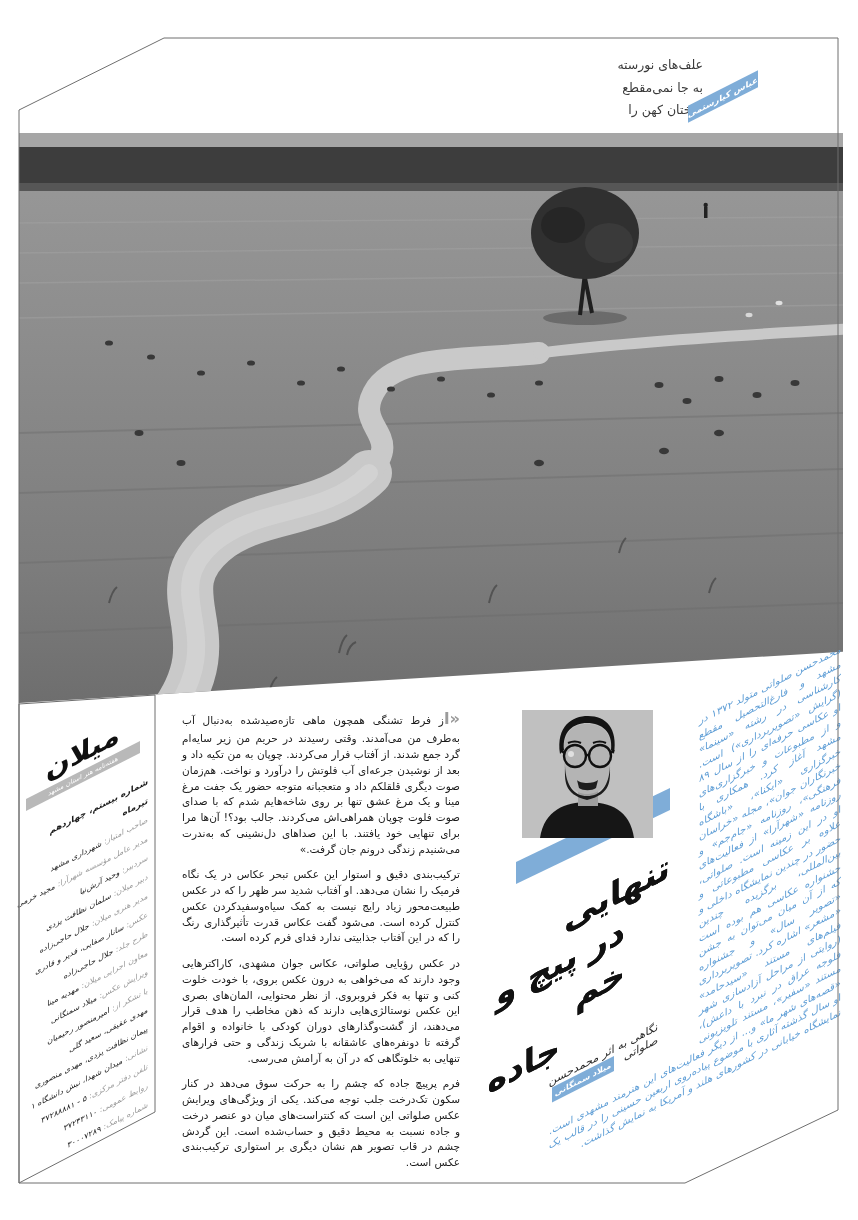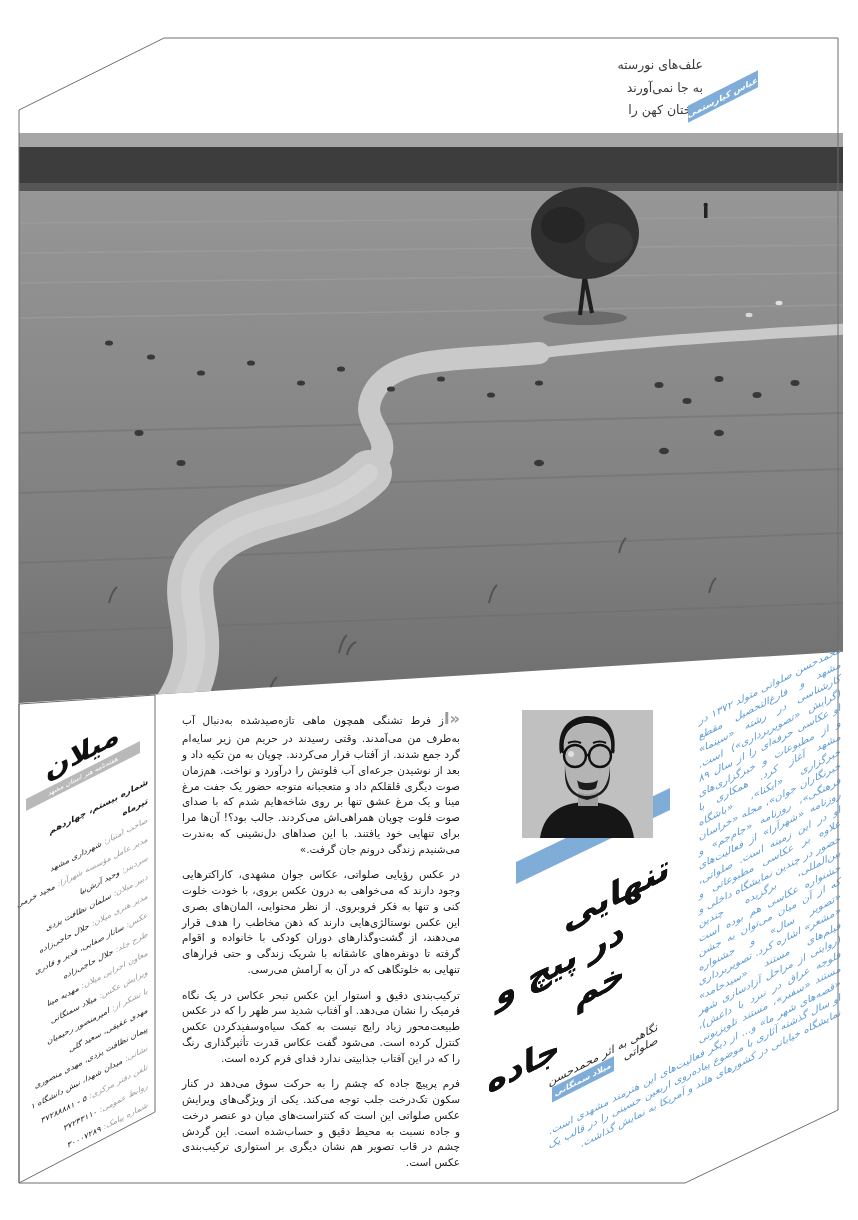--- a/index.html
+++ b/index.html
@@ -144,21 +144,21 @@
         <path d="M 320,520 q 3,-14 8,-18 M 328,522 q 2,-10 9,-13"></path>
         <path d="M 470,470 q 3,-14 8,-18"></path>
         <path d="M 90,470 q 3,-12 8,-16 M 250,560 q 3,-12 8,-16"></path>
         <path d="M 600,420 q 3,-12 7,-15 M 690,460 q 3,-12 7,-15"></path>
       </g>
     </svg>
   </div>
 
   <div class="abs poem">
     <div>علف‌های نورسته</div>
-    <div>به جا نمی‌آورند</div>
+    <div>به جا نمی‌مقطع</div>
     <div>درختان کهن را</div>
   </div>
   <div class="abs ribbon" style="background:#7fadd8">
     <span>عباس کیارستمی</span>
   </div>
 
   <div class="abs m-logo">
     <div class="logo-word">میلان</div>
     <div class="tagline">هفته‌نامه هنر استان مشهد</div>
   </div>
@@ -241,22 +241,22 @@
     </div>
 
     <div class="credit-line">
       <span class="lab">شماره پیامک:</span>
       <span class="val"> ۳۰۰۰۷۲۸۹</span>
     </div>
   </div>
 
   <div class="abs article">
     <p>«از فرط تشنگی همچون ماهی تازه‌صیدشده به‌دنبال آب به‌طرف من می‌آمدند. وقتی رسیدند در حریم من زیر سایه‌ام گرد جمع شدند. از آفتاب فرار می‌کردند. چوپان به من تکیه داد و بعد از نوشیدن جرعه‌ای آب فلوتش را درآورد و نواخت. هم‌زمان صوت دیگری قلقلکم داد و متعجبانه متوجه حضور یک جفت مرغ مینا و یک مرغ عشق تنها بر روی شاخه‌هایم شدم که با صدای صوت فلوت چوپان همراهی‌اش می‌کردند. جالب بود؟! آن‌ها مرا برای تنهایی خود یافتند. با این صداهای دل‌نشینی که به‌ندرت می‌شنیدم زندگی درونم جان گرفت.»</p>
+    <p>ترکیب‌بندی دقیق و استوار این عکس تبحر عکاس در یک نگاه فرمیک را نشان می‌دهد. او آفتاب شدید سر ظهر را که در عکس طبیعت‌محور زیاد رایج نیست به کمک سیاه‌وسفیدکردن عکس کنترل کرده است. می‌شود گفت عکاس قدرت تأثیرگذاری رنگ را که در این آفتاب جذابیتی ندارد فدای فرم کرده است.</p>
     <p>در عکس رؤیایی صلواتی، عکاس جوان مشهدی، کاراکترهایی وجود دارند که می‌خواهی به درون عکس بروی، با خودت خلوت کنی و تنها به فکر فروبروی. از نظر محتوایی، المان‌های بصری این عکس نوستالژی‌هایی دارند که ذهن مخاطب را هدف قرار می‌دهند، از گشت‌وگذارهای دوران کودکی با خانواده و اقوام گرفته تا دونفره‌های عاشقانه با شریک زندگی و حتی فرارهای تنهایی به خلوتگاهی که در آن به آرامش می‌رسی.</p>
-    <p>ترکیب‌بندی دقیق و استوار این عکس تبحر عکاس در یک نگاه فرمیک را نشان می‌دهد. او آفتاب شدید سر ظهر را که در عکس طبیعت‌محور زیاد رایج نیست به کمک سیاه‌وسفیدکردن عکس کنترل کرده است. می‌شود گفت عکاس قدرت تأثیرگذاری رنگ را که در این آفتاب جذابیتی ندارد فدای فرم کرده است.</p>
     <p>فرم پرپیچ جاده که چشم را به حرکت سوق می‌دهد در کنار سکون تک‌درخت جلب توجه می‌کند. یکی از ویژگی‌های ویرایش عکس صلواتی این است که کنتراست‌های میان دو عنصر درخت و جاده نسبت به محیط دقیق و حساب‌شده است. این گردش چشم در قاب تصویر هم نشان دیگری بر استواری ترکیب‌بندی عکس است.</p>
 
   </div>
 
   <div class="abs portrait">
     <svg width="131" height="128" viewBox="0 0 131 128">
       <rect width="131" height="128" fill="#c6c6c6"></rect>
       <rect width="131" height="128" fill="#b9b9b9" opacity="0.5"></rect>
 
       <path d="M 18,128 C 22,100 44,92 65,92 C 88,92 108,100 112,128 Z" fill="#161616"></path>

